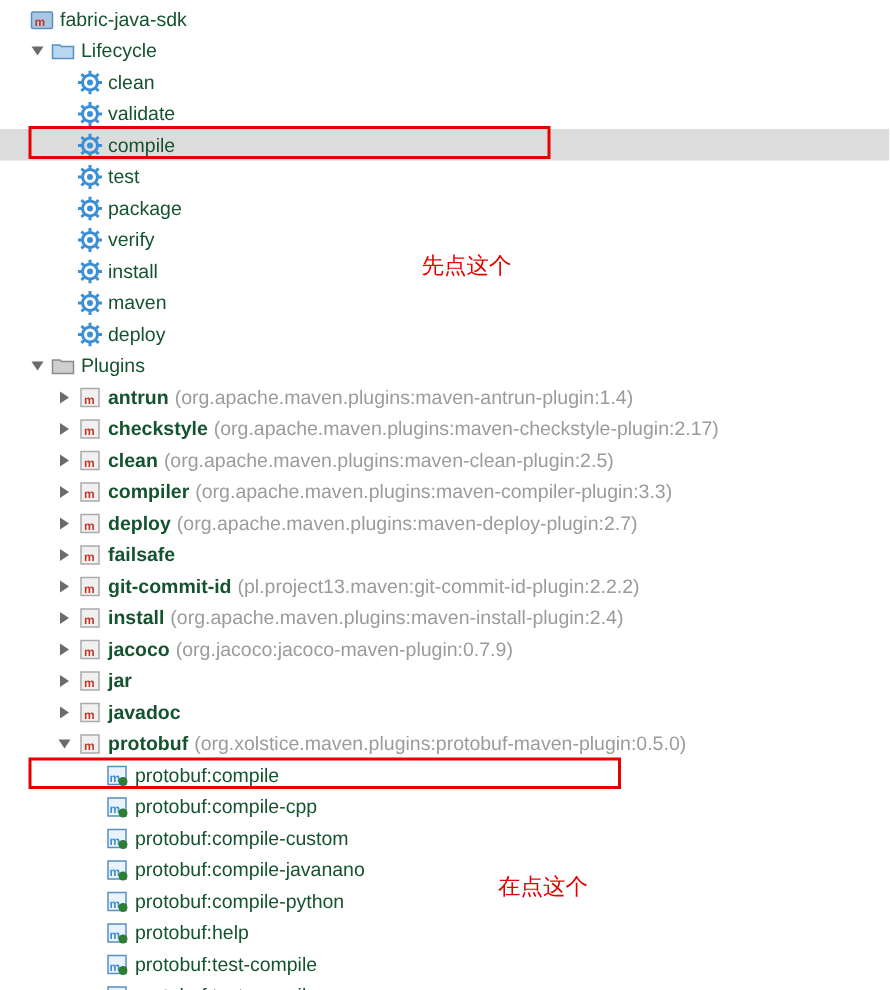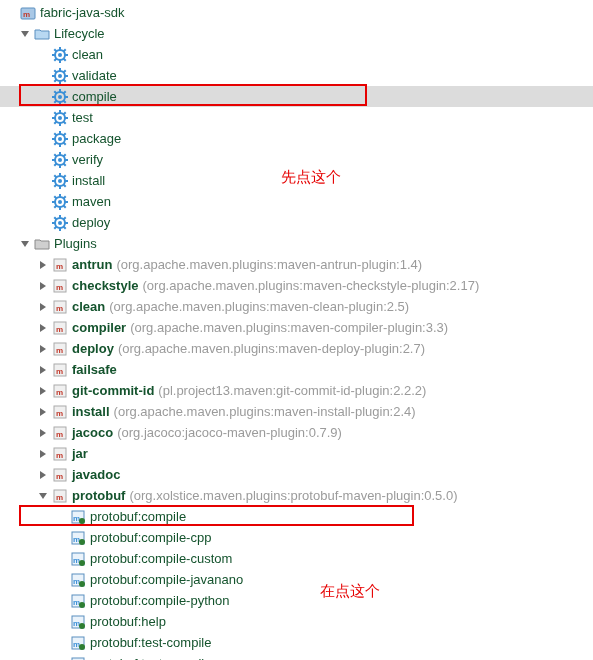--- a/index.html
+++ b/index.html
@@ -565,15 +565,15 @@
         </span>
         <span class="label">protobuf:test-compile-cpp</span>
       </div>
 
 </div>
 
 <div class="redbox" style="left:19px; top:84px; width:348px; height:22px;"></div>
 <div class="redbox" style="left:19px; top:505px; width:395px; height:21px;"></div>
 
 <div class="annotation" style="left:281px; top:143px;">先点这个</div>
-<div class="annotation" style="left:320px; top:557px;">在点这个</div>
+<div class="annotation" style="left:332px; top:557px;">在点这个</div>
 
 </div>
 
 </body></html>

